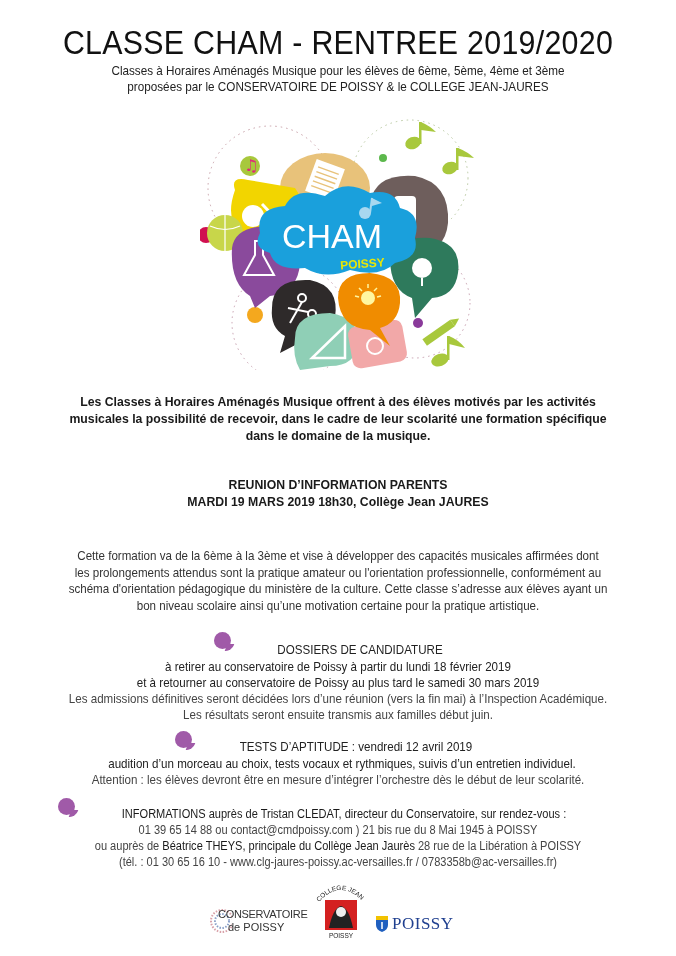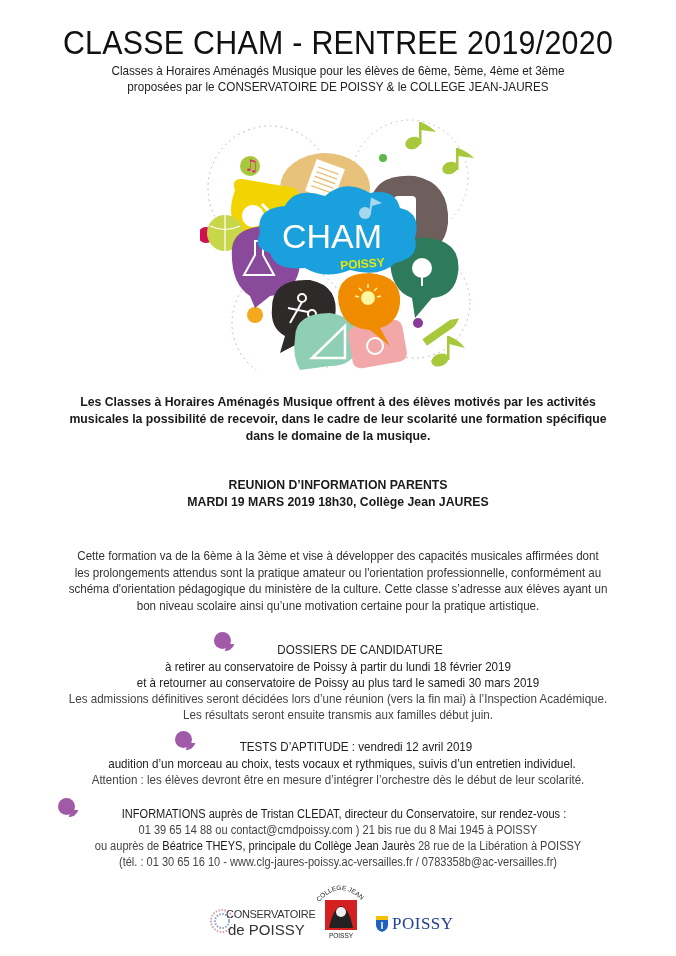--- a/index.html
+++ b/index.html
@@ -160,22 +160,22 @@
 <div class="abs center section-line gray" style="top:839px; font-size:12px;">
   <span>ou auprès de </span><span class="hl">Béatrice THEYS, principale du Collège Jean Jaurès</span><span> 28 rue de la Libération à POISSY</span>
 </div>
 <div class="abs center section-line gray" style="top:855px; font-size:12px;">(tél. : 01 30 65 16 10 - www.clg-jaures-poissy.ac-versailles.fr / 0783358b@ac-versailles.fr)</div>
 
 <div class="abs logo-conserv">
   <svg width="24" height="28" viewBox="0 0 24 28" style="position:absolute; left:0; top:2px;">
     <circle cx="14" cy="14" r="11" fill="none" stroke="#d8a0a8" stroke-width="2" stroke-dasharray="1.5 1.5"></circle>
     <circle cx="14" cy="14" r="7" fill="none" stroke="#8aa0c8" stroke-width="2" stroke-dasharray="1.5 1.5"></circle>
   </svg>
-  <div style="position:absolute; left:10px; top:3px; font-size:11px; color:#333; letter-spacing:-0.3px; font-family:'Liberation Sans', sans-serif;margin-left:8px;">CONSERVATOIRE</div>
-  <div style="position:absolute; left:20px; top:16px; font-size:15px; color:#333; font-family:'Liberation Sans', sans-serif;">de POISSY</div>
+  <div style="position:absolute; left:10px; top:3px; font-size:11px; color:#333; letter-spacing:-0.3px; font-family:'Liberation Sans', sans-serif;">CONSERVATOIRE</div>
+  <div style="position:absolute; left:20px; top:16px; font-size:11px; color:#333; font-family:'Liberation Sans', sans-serif;">de POISSY</div>
 </div>
 
 <div class="abs logo-college">
   <svg width="52" height="62" viewBox="0 0 52 62">
     <path id="arc" d="M4 22 Q26 -2 48 22" fill="none"></path>
     <text font-size="6.5" fill="#222" font-family="Liberation Sans, sans-serif"><textPath href="#arc">COLLEGE JEAN JAURES</textPath></text>
     <rect x="10" y="20" width="32" height="30" fill="#d42020"></rect>
     <path d="M14 48 Q18 28 26 26 Q34 28 38 48Z" fill="#222"></path>
     <circle cx="26" cy="32" r="5" fill="#eee"></circle>
     <text x="26" y="58" text-anchor="middle" font-size="6.5" fill="#222" font-family="Liberation Sans, sans-serif">POISSY</text>

